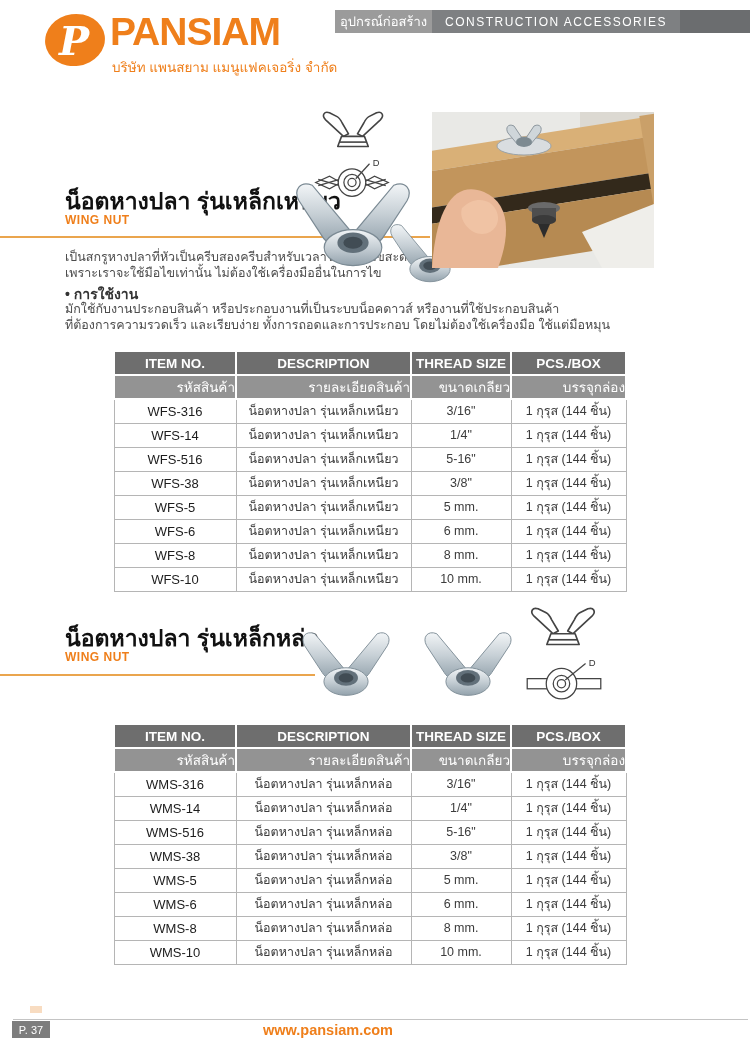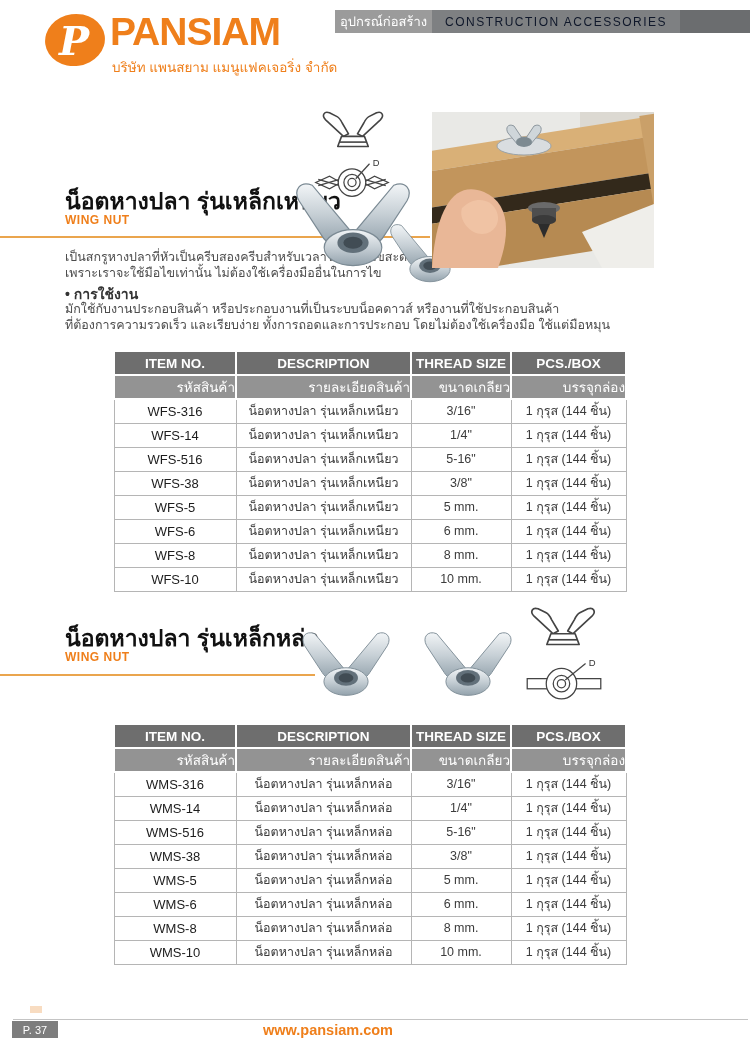--- a/index.html
+++ b/index.html
@@ -7,21 +7,21 @@
   body { font-family:"Liberation Sans", sans-serif; color:#333; }
   .page { position:relative; width:750px; height:1060px; background:#fff; overflow:hidden; margin:0 auto; }
 
   
   .logo-mark { position:absolute; left:44px; top:12px; }
   .brand-name { position:absolute; left:110px; top:10px; font-size:39px; font-weight:bold; letter-spacing:-1px; color:#ef7f1b; }
   .brand-company { position:absolute; left:112px; top:56px; font-size:13.5px; color:#ef7f1b; }
 
   .catbar { position:absolute; top:10px; height:23px; display:flex; align-items:center; justify-content:center; }
   .catbar-thai  { left:335px; width:97px;  background:#9b9b9b; color:#fff; font-size:13px; }
-  .catbar-en    { left:432px; width:248px; background:#7e8082; color:#0f172a; font-size:12px; letter-spacing:1.5px; }
+  .catbar-en    { left:432px; width:248px; background:#7e8082; color:#ffffff; font-size:12px; letter-spacing:1.5px; }
   .catbar-cap   { left:680px; width:70px;  background:#6b6d6f; }
 
   
   .sec-title-thai { position:absolute; left:65px; font-size:23px; font-weight:bold; color:#111; }
   .sec-title-en   { position:absolute; left:65px; font-size:12px; font-weight:bold; color:#ef7f1b; letter-spacing:0.5px; }
   .sec-divider    { position:absolute; left:0; height:2px; background:#eaa54d; }
 
   .desc { position:absolute; left:65px; font-size:12.5px; line-height:16px; color:#4c4c4c; }
   .usage-head { position:absolute; left:65px; font-size:14px; font-weight:bold; color:#333; }
 
@@ -34,21 +34,21 @@
   .spec td.code { font-weight:normal; color:#1c1c1c; font-size:13px; }
   .spec col.c1 { width:122px; } .spec col.c2 { width:175px; }
   .spec col.c3 { width:100px; } .spec col.c4 { width:115px; }
 
   
   .abs { position:absolute; }
 
   
   .foot-line { position:absolute; left:13px; top:1019px; width:735px; height:1px; background:#c4c4c4; }
   .foot-smudge { position:absolute; left:30px; top:1006px; width:12px; height:7px; background:#f5c9a0; opacity:.65; }
-  .page-badge { position:absolute; left:12px; top:1021px; width:46px; height:17px; background:#7d7d7d; color:#fff;
+  .page-badge { position:absolute; left:12px; top:1021px; width:38px; height:17px; background:#7d7d7d; color:#fff;
                 font-size:11px; display:flex; align-items:center; justify-content:center; }
   .website { position:absolute; left:0; top:1022px; width:656px; text-align:center; color:#ef7f1b;
              font-size:14.5px; font-weight:bold; }
 </style>
 </head>
 <body>
 
 <div class="page">
 
   <div class="logo-mark">

